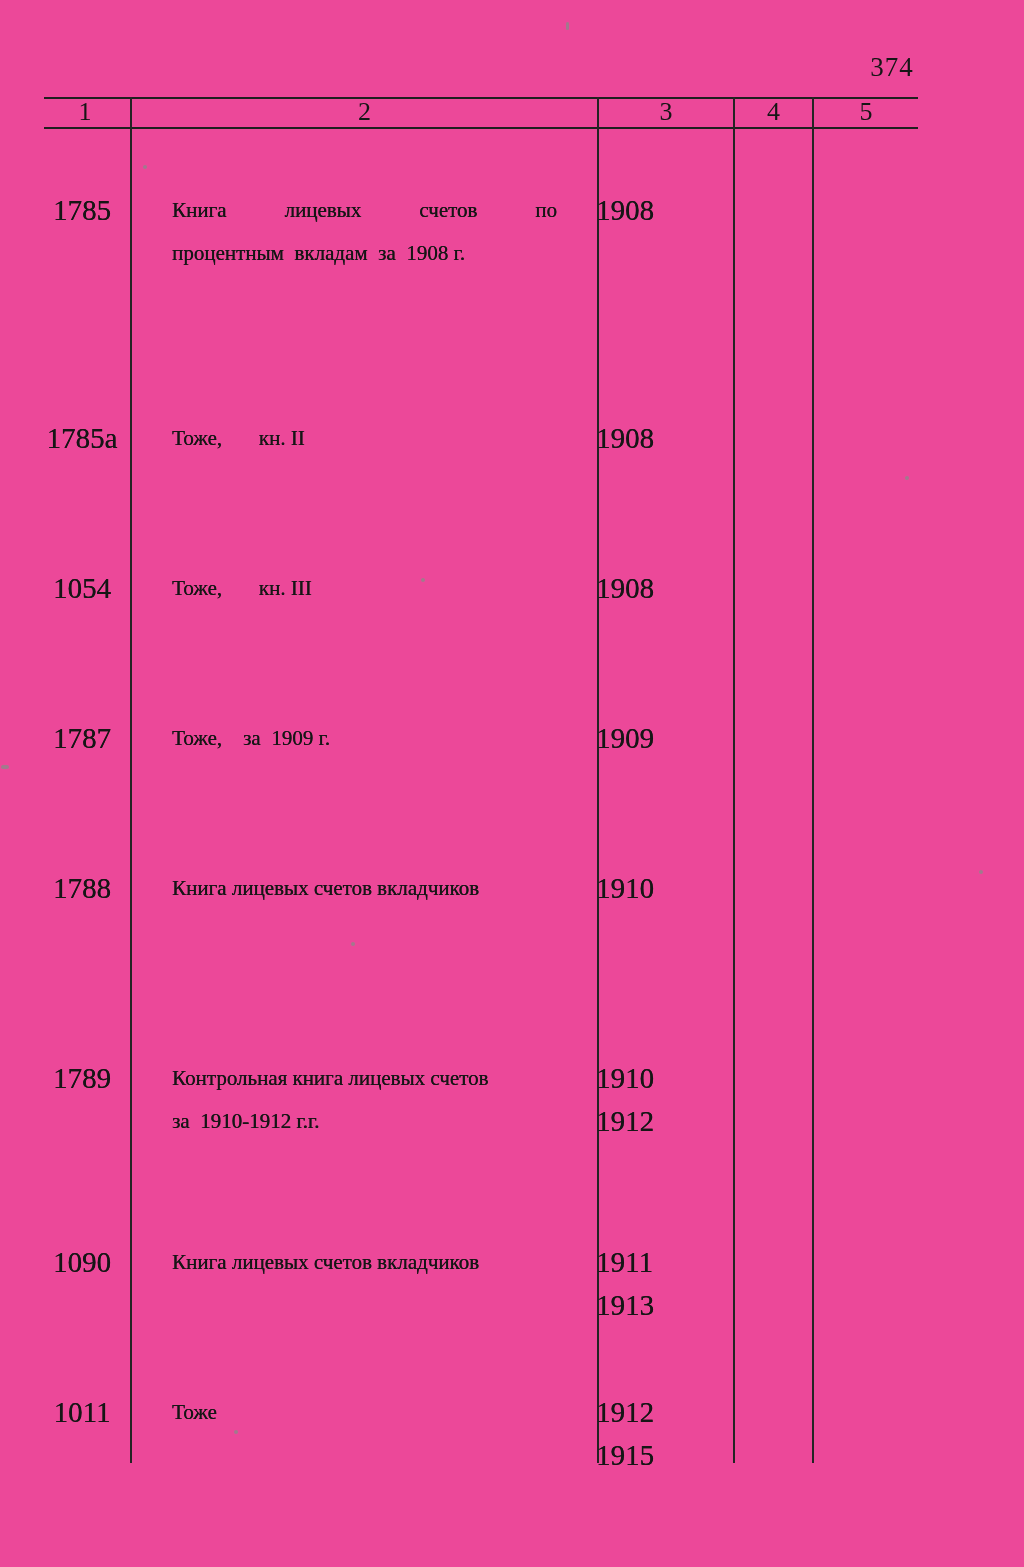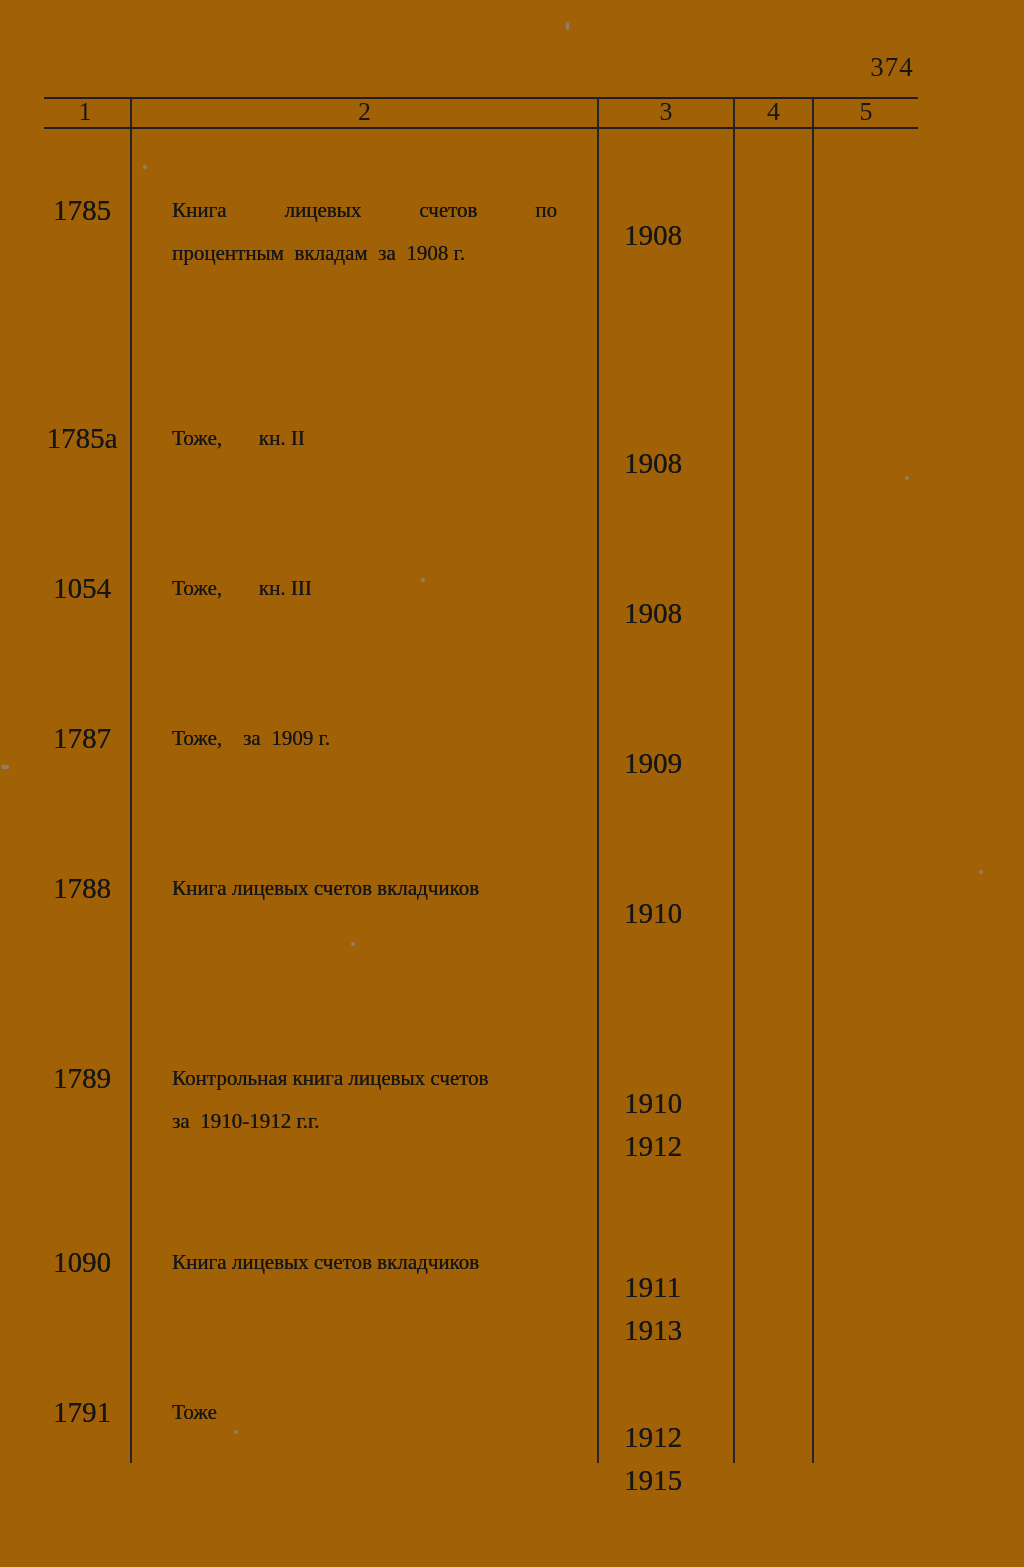--- a/index.html
+++ b/index.html
@@ -1,18 +1,18 @@
 <!DOCTYPE html>
 <html><head>
 <meta charset="utf-8">
 <style>
   html,body{margin:0;padding:0;background:#e9e9e9;}
   .page{
     position:relative;width:1024px;height:1567px;margin:0 auto;
-    background:#a16207;color:#161616;
+    background:#ec4899;color:#161616;
     font-family:"Liberation Serif","DejaVu Serif",serif;
     overflow:hidden;
   }
   .pageno{
     position:absolute;top:52px;left:862px;width:60px;
     font-size:27px;letter-spacing:1px;text-align:center;
   }
   
   .hline{position:absolute;left:44px;width:874px;height:2px;background:#1f1f1f;}
   .hline.top{top:97px;}
@@ -26,21 +26,21 @@
   .thead{position:absolute;top:98px;height:30px;line-height:28px;font-size:26px;text-align:center;}
   .h1{left:40px;width:90px;}
   .h2{left:132px;width:465px;}
   .h3{left:599px;width:134px;}
   .h4{left:735px;width:77px;}
   .h5{left:814px;width:104px;}
   
   .row{position:absolute;left:0;width:1024px;}
   .c1{position:absolute;left:36px;width:92px;text-align:center;font-size:29px;line-height:43px;}
   .c2{position:absolute;left:172px;width:420px;font-size:21px;}
-  .c3{position:absolute;left:624px;width:120px;font-size:29px;margin-top:25px;}
+  .c3{position:absolute;left:596px;width:120px;font-size:29px;}
   .line{line-height:43px;white-space:pre;text-shadow:0.3px 0 0 currentColor;}
   .line--justify{white-space:normal;text-align:justify;text-align-last:justify;width:385px;}
   .line--kn{margin-left:117px;}
   
   .speck{position:absolute;background:#8a8a8a;border-radius:50%;opacity:.75;}
 </style>
 </head>
 <body>
 
 <div class="page">
@@ -128,21 +128,21 @@
     <div class="c2">
       <div class="line">Книга лицевых счетов вкладчиков</div>
     </div>
     <div class="c3">
       <div class="line">1911</div>
       <div class="line">1913</div>
     </div>
   </div>
 
   <div class="row" style="top:1391px">
-    <div class="c1 line">1791</div>
+    <div class="c1 line">1011</div>
     <div class="c2">
       <div class="line">Тоже</div>
     </div>
     <div class="c3">
       <div class="line">1912</div>
       <div class="line">1915</div>
     </div>
   </div>
 
   <div class="speck" style="left:566px;top:22px;width:3px;height:8px;border-radius:2px;"></div>

